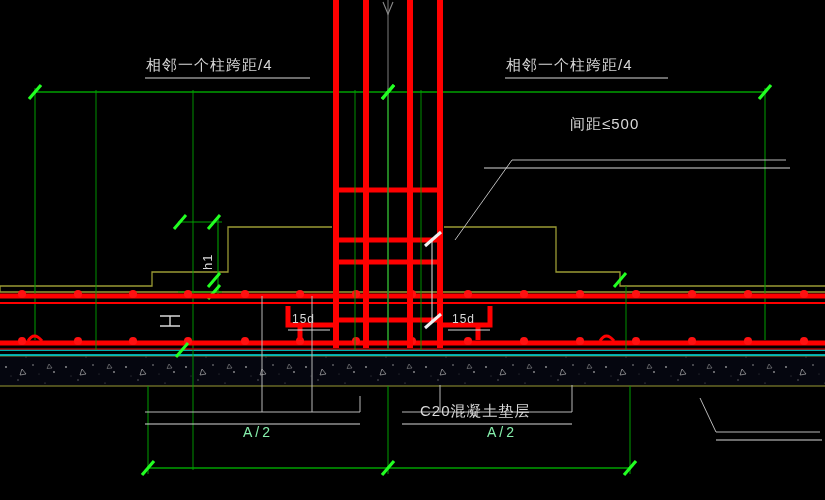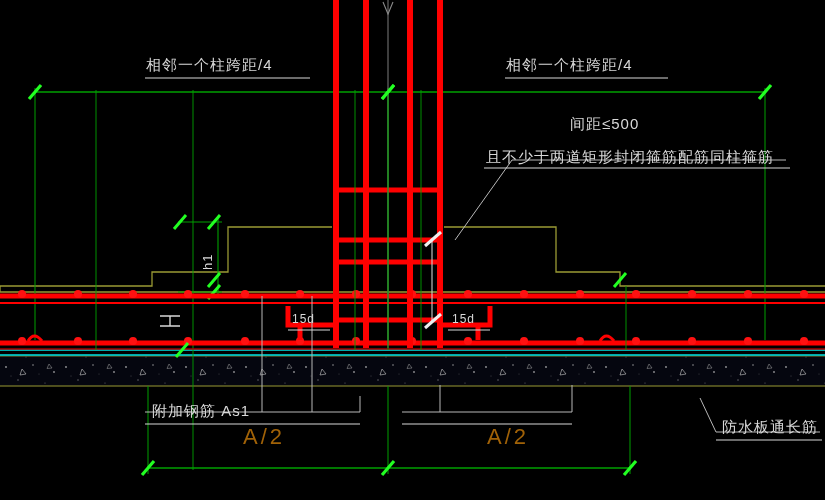--- a/index.html
+++ b/index.html
@@ -14,21 +14,21 @@
   #cad{position:absolute;left:0;top:0;width:825px;height:500px;}
   .lbl{
     position:absolute;
     color:#d8d8d8;
     font-family:"Liberation Sans","DejaVu Sans",sans-serif;
     white-space:nowrap;
     letter-spacing:1px;
     user-select:none;
   }
   .cn{font-size:15px;}
-  .big{font-size:22px;color:#a16207;letter-spacing:3px;}
+  .big{font-size:14px;color:#86efac;letter-spacing:3px;}
   .sm{font-size:12px;}
   .vert{
     transform:rotate(-90deg);
     transform-origin:left top;
     font-size:13px;
   }
 </style>
 </head>
 <body>
 
@@ -230,26 +230,24 @@
       <line x1="448" y1="330" x2="490" y2="330"></line>
     </g>
   </svg>
 
   <div class="lbl cn" style="left:146px;top:56px;">相邻一个柱跨距/4</div>
 
   <div class="lbl cn" style="left:506px;top:56px;">相邻一个柱跨距/4</div>
 
   <div class="lbl cn" style="left:570px;top:115px;">间距≤500</div>
 
-  <div class="lbl cn" style="left:486px;top:148px;">且不少于两道矩形封闭箍筋配筋同柱箍筋</div>
-
-  <div class="lbl cn" style="left:152px;top:402px;">附加钢筋 As1</div>
-
-
-  <div class="lbl cn" style="left:722px;top:418px;">防水板通长筋</div>
+
+
+  <div class="lbl cn" style="left:420px;top:402px;">C20混凝土垫层</div>
+
 
   <div class="lbl sm" style="left:292px;top:312px;">15d</div>
 
   <div class="lbl sm" style="left:452px;top:312px;">15d</div>
 
   <div class="lbl vert" style="left:200px;top:270px;">h1</div>
 
   <div class="lbl big" style="left:243px;top:424px;">A/2</div>
 
   <div class="lbl big" style="left:487px;top:424px;">A/2</div>

